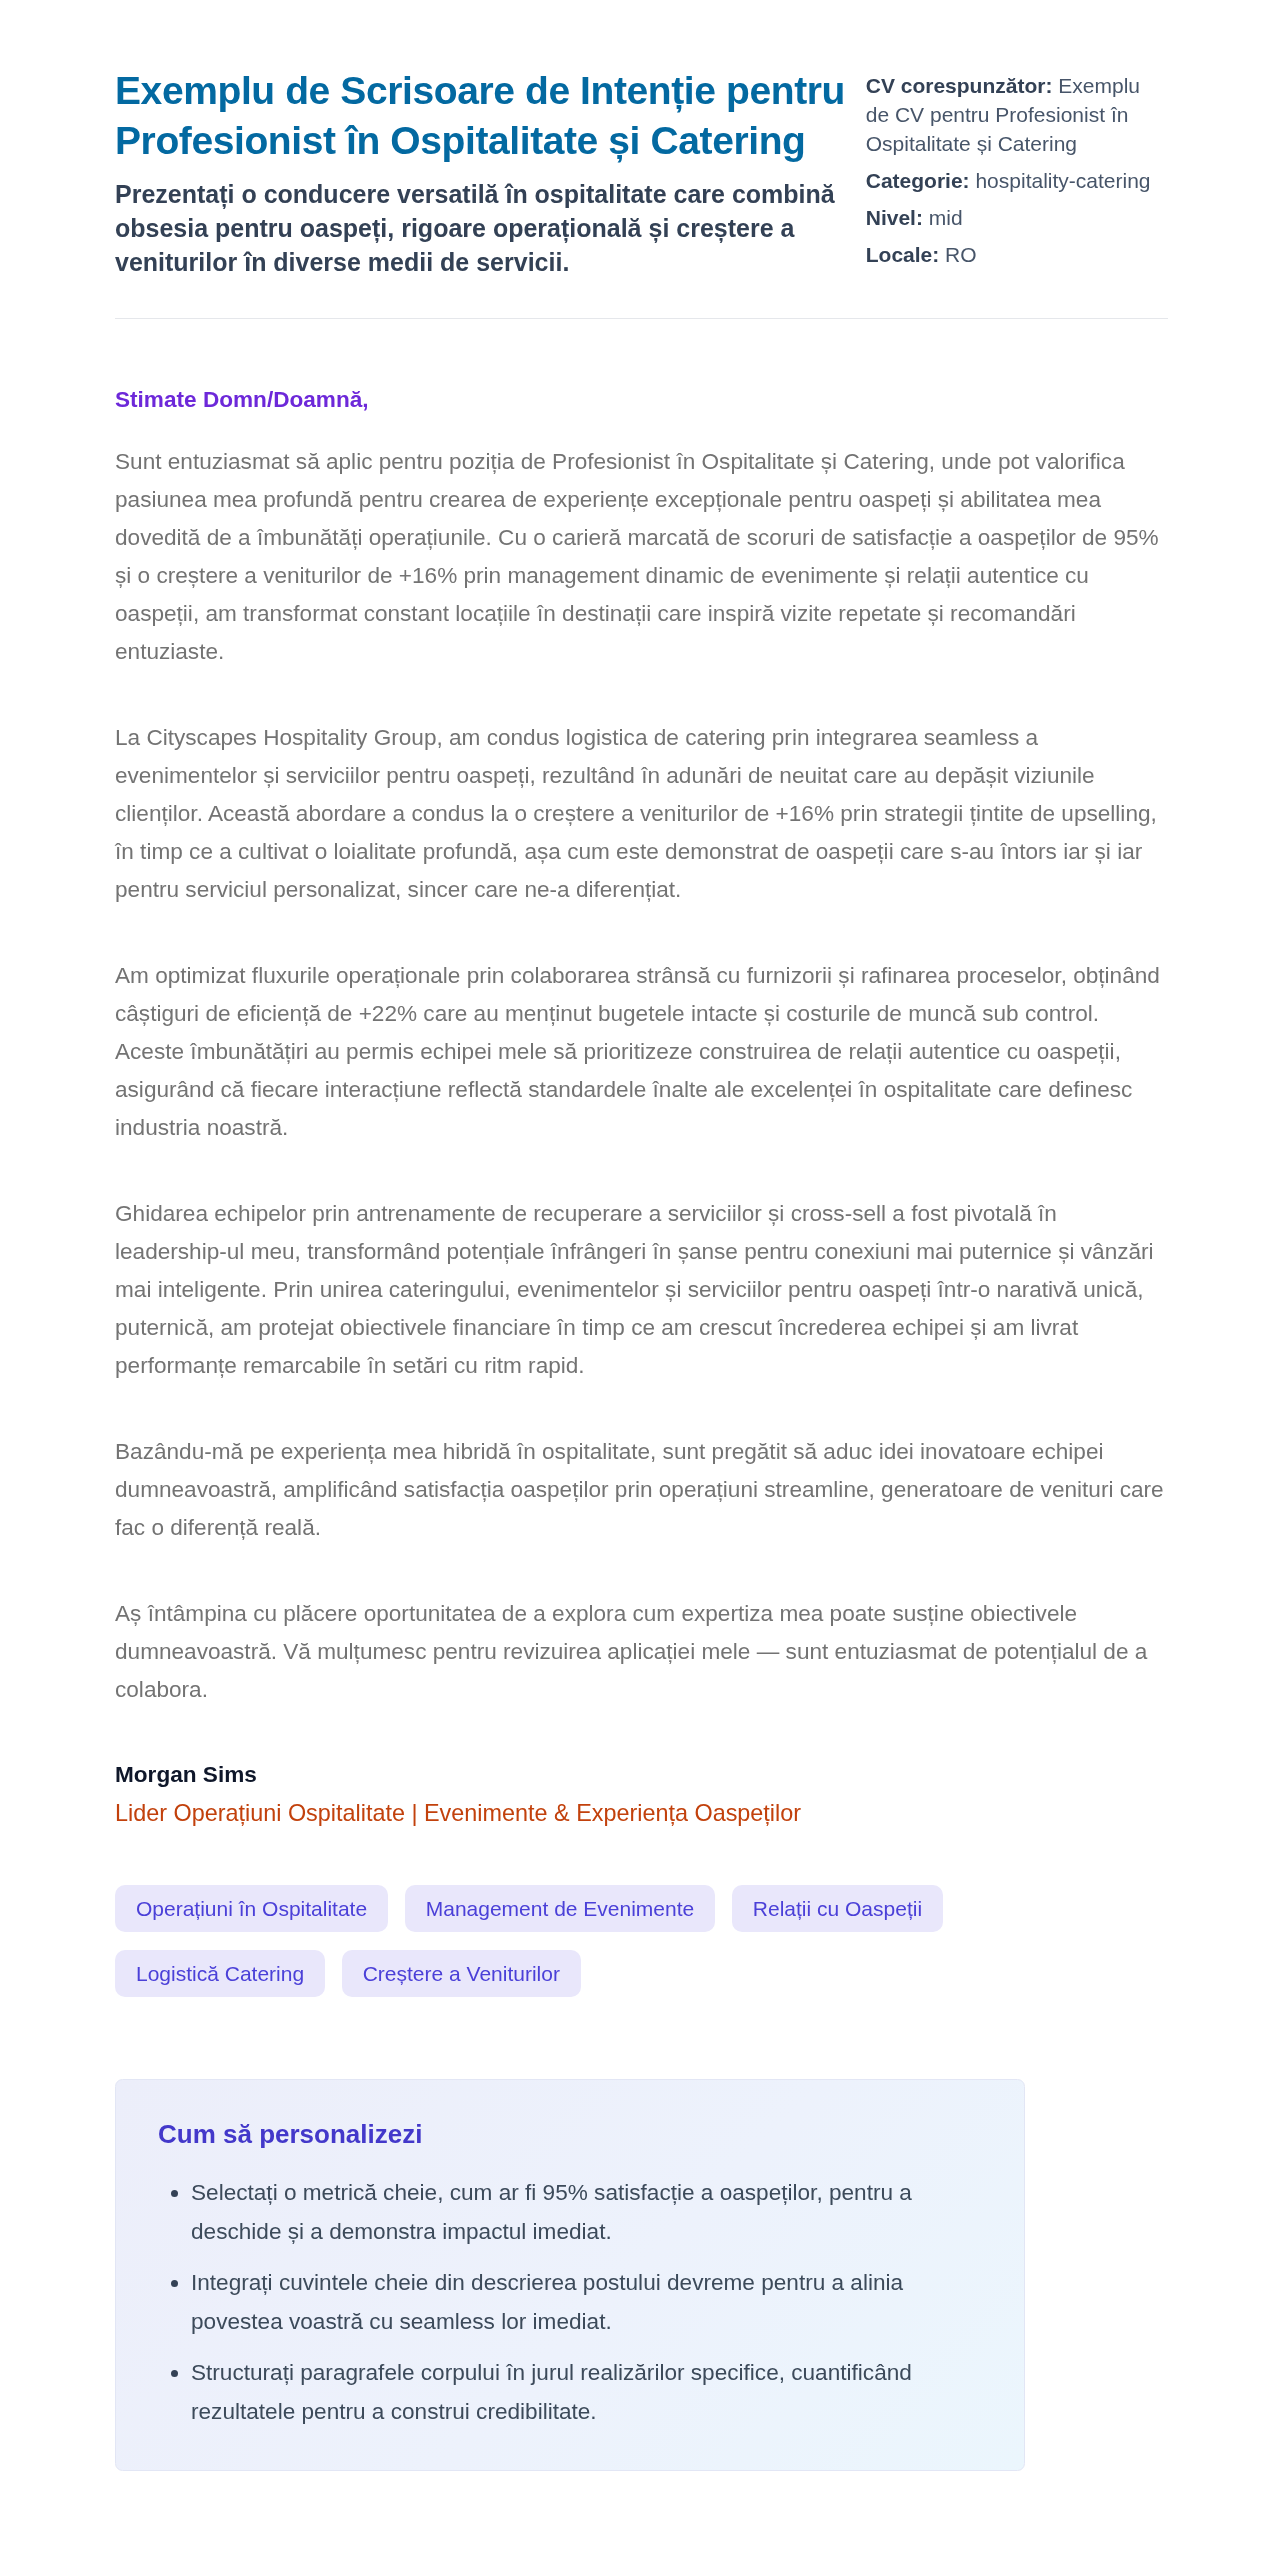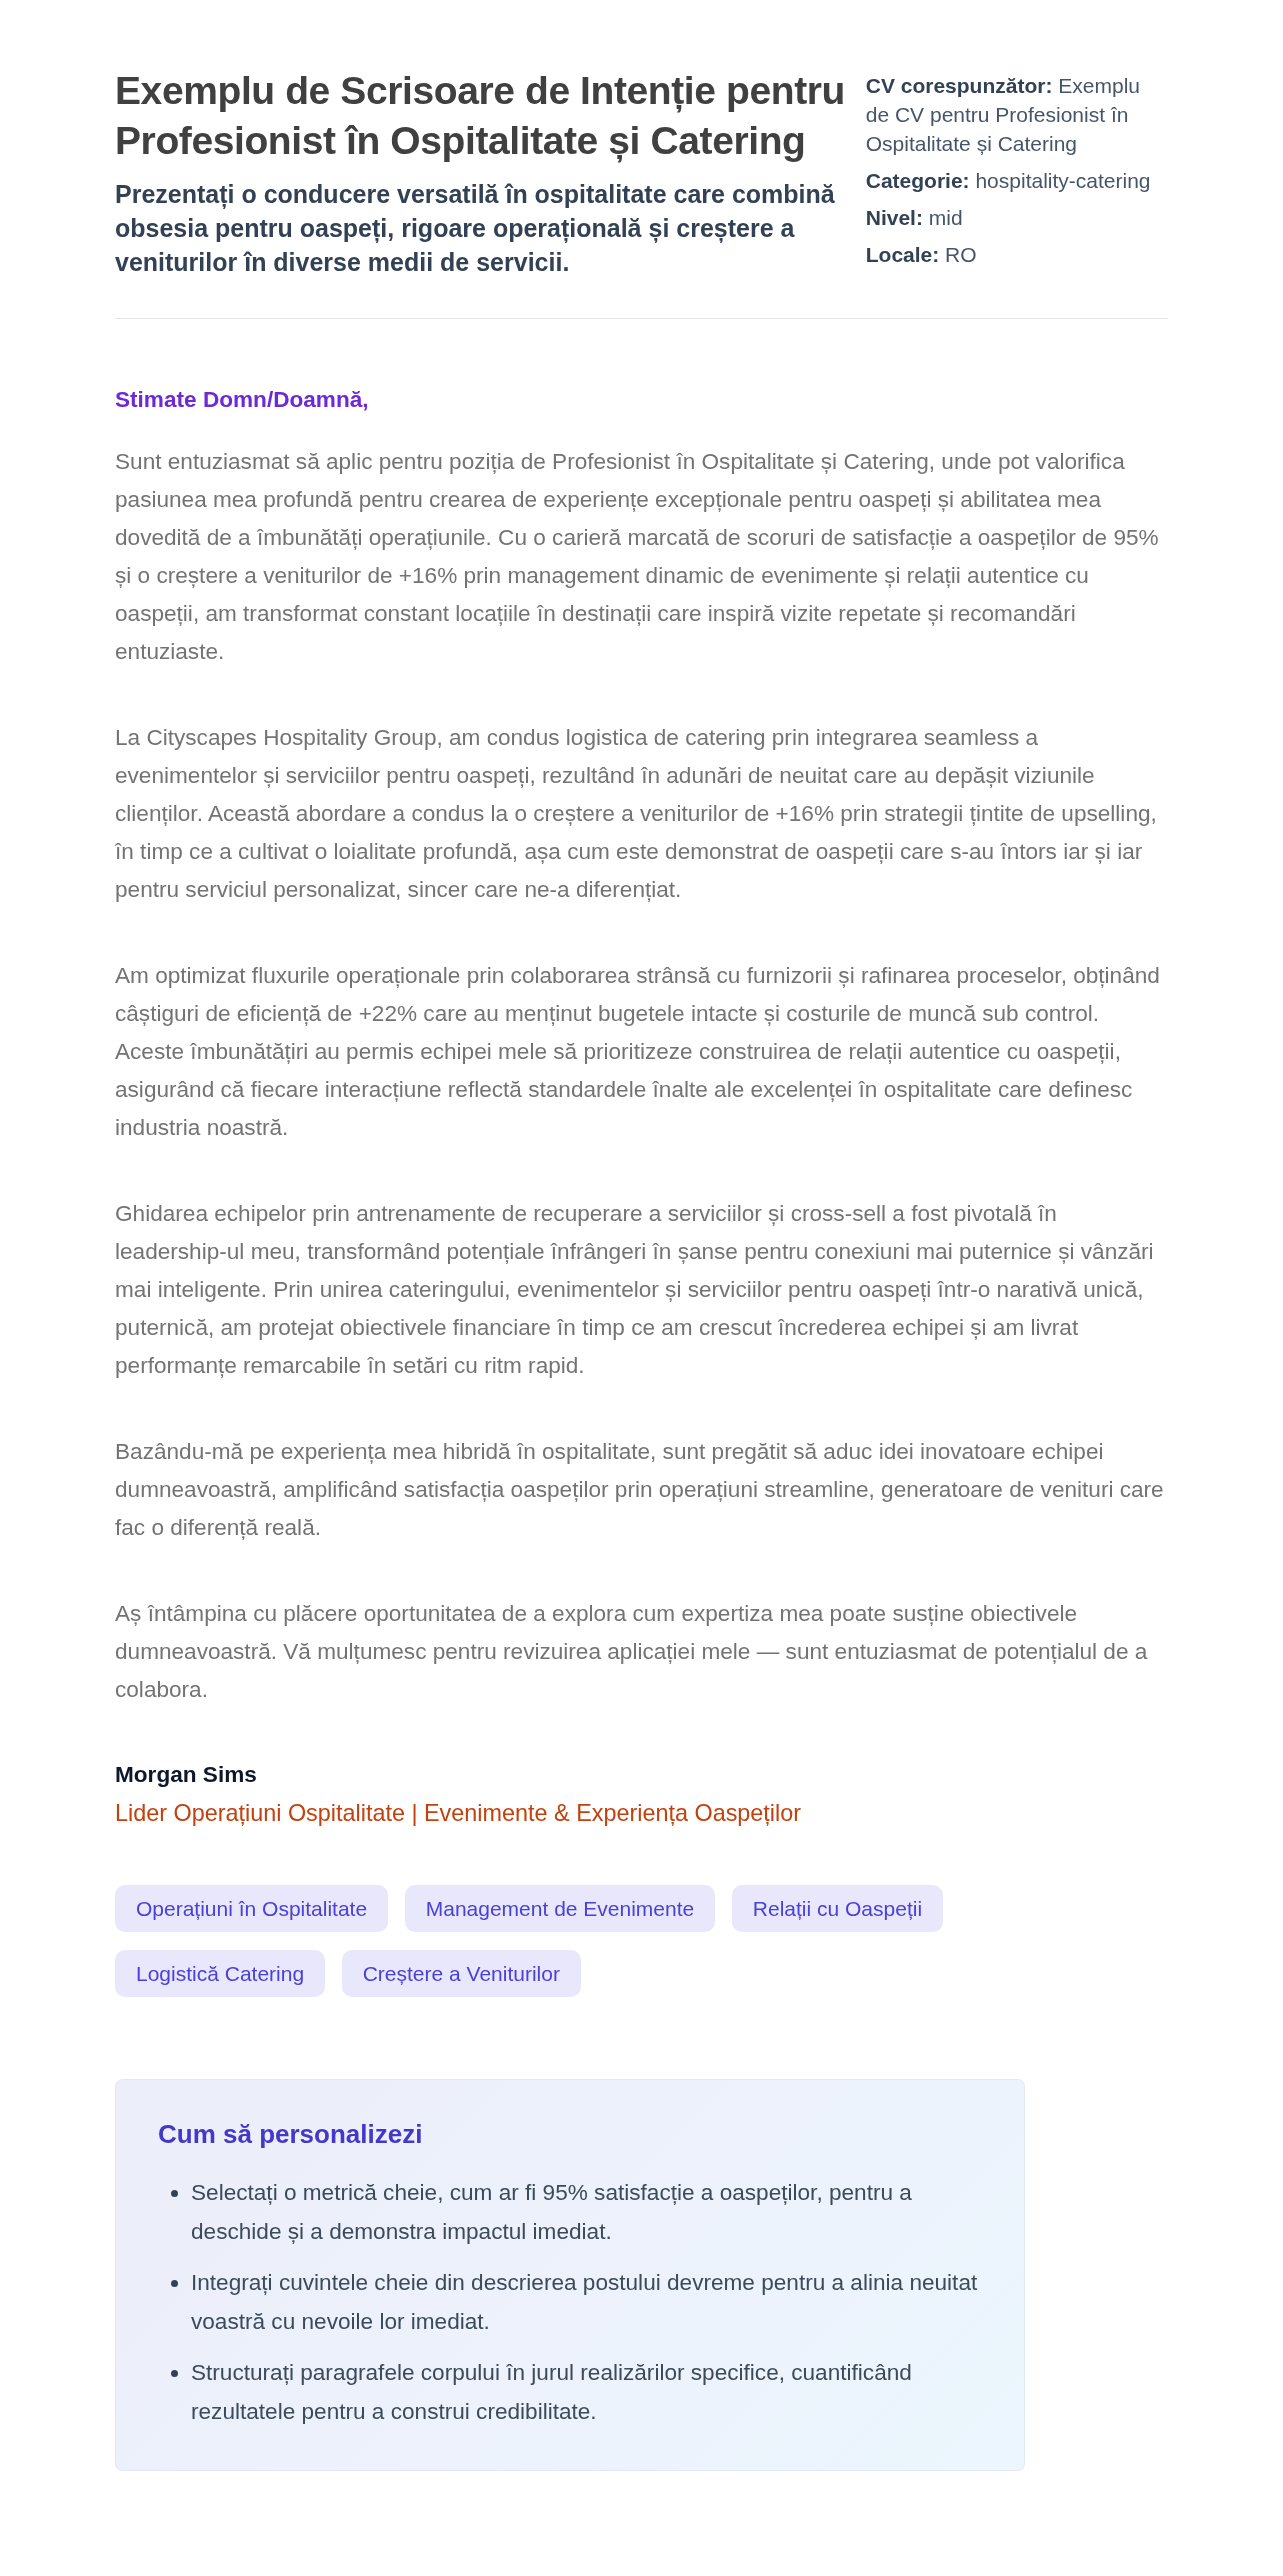--- a/index.html
+++ b/index.html
@@ -19,21 +19,21 @@
   .header {
     display: flex;
     justify-content: space-between;
     align-items: flex-start;
   }
   .header-left { width: 770px; }
   .page-title {
     font-size: 39px;
     line-height: 50px;
     font-weight: 700;
-    color: #404040;
+    color: #0369a1;
     letter-spacing: -0.4px;
   }
   .page-subtitle {
     margin-top: 10.6px;
     font-size: 25px;
     line-height: 34px;
     font-weight: 700;
     color: #334155;
   }
   .header-meta {
@@ -172,19 +172,19 @@
     <span class="tag-chip">Management de Evenimente</span>
     <span class="tag-chip">Relații cu Oaspeții</span>
     <span class="tag-chip">Logistică Catering</span>
     <span class="tag-chip">Creștere a Veniturilor</span>
   </div>
 
   <section class="tips-box">
     <h3 class="tips-title">Cum să personalizezi</h3>
     <ul class="tips-list">
       <li>Selectați o metrică cheie, cum ar fi 95% satisfacție a oaspeților, pentru a deschide și a demonstra impactul imediat.</li>
-      <li>Integrați cuvintele cheie din descrierea postului devreme pentru a alinia neuitat voastră cu nevoile lor imediat.</li>
+      <li>Integrați cuvintele cheie din descrierea postului devreme pentru a alinia povestea voastră cu seamless lor imediat.</li>
       <li>Structurați paragrafele corpului în jurul realizărilor specifice, cuantificând rezultatele pentru a construi credibilitate.</li>
     </ul>
   </section>
 
 </div>
 
 
 </body></html>

